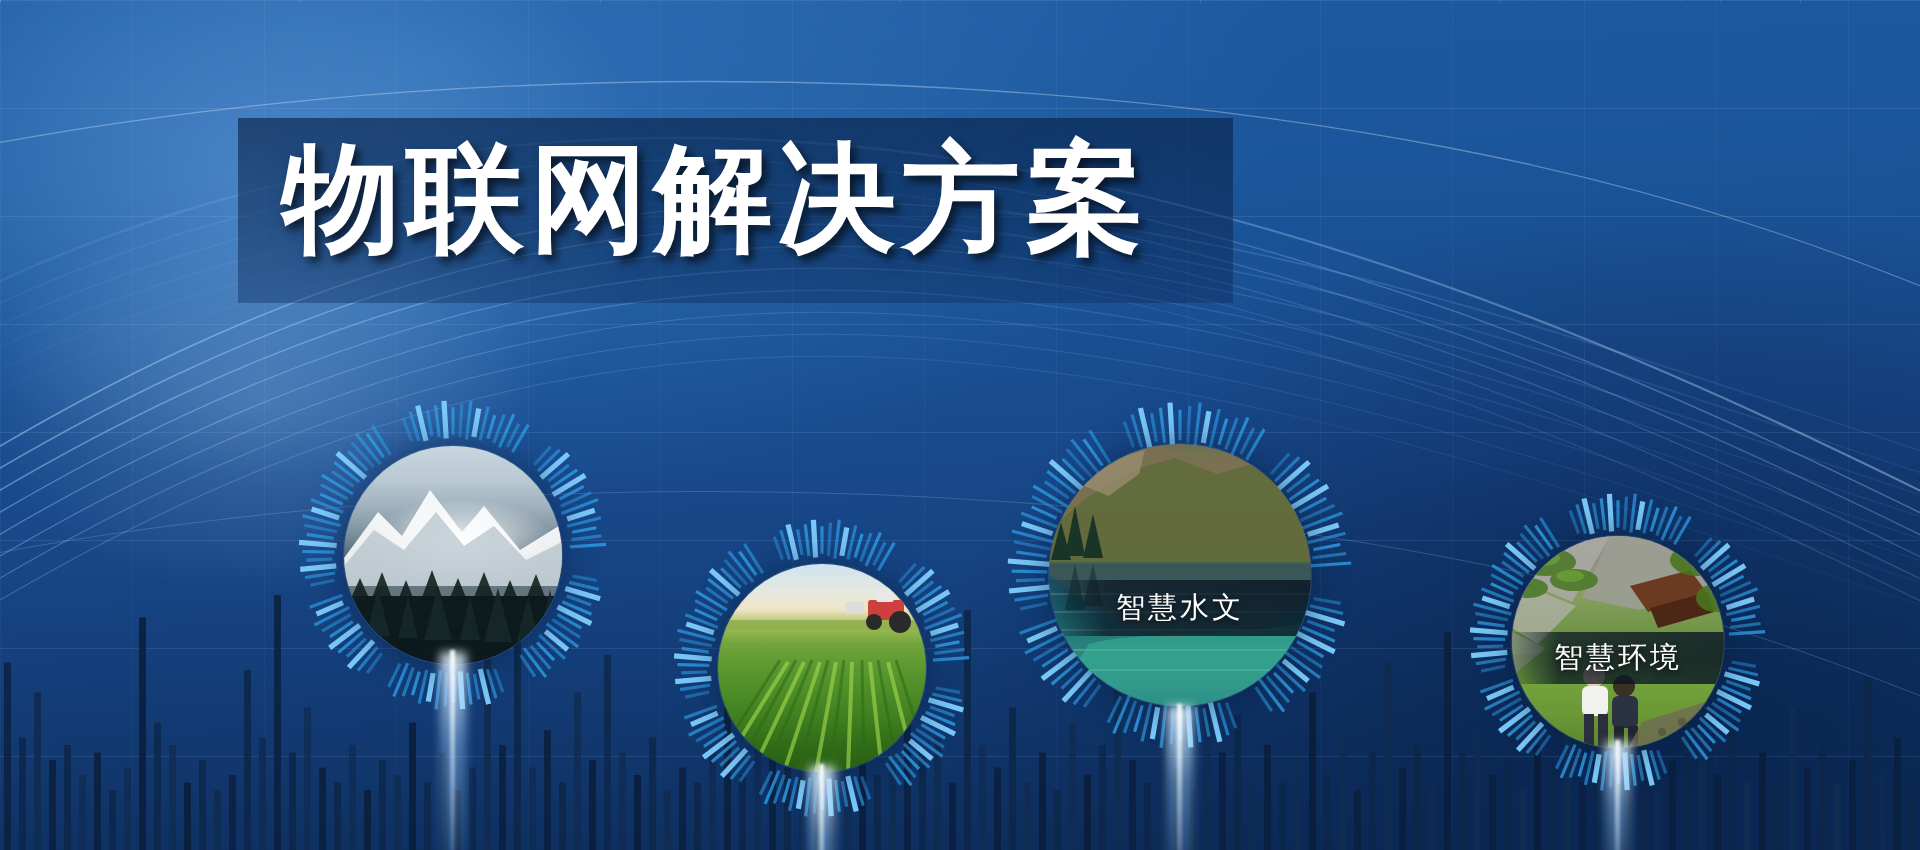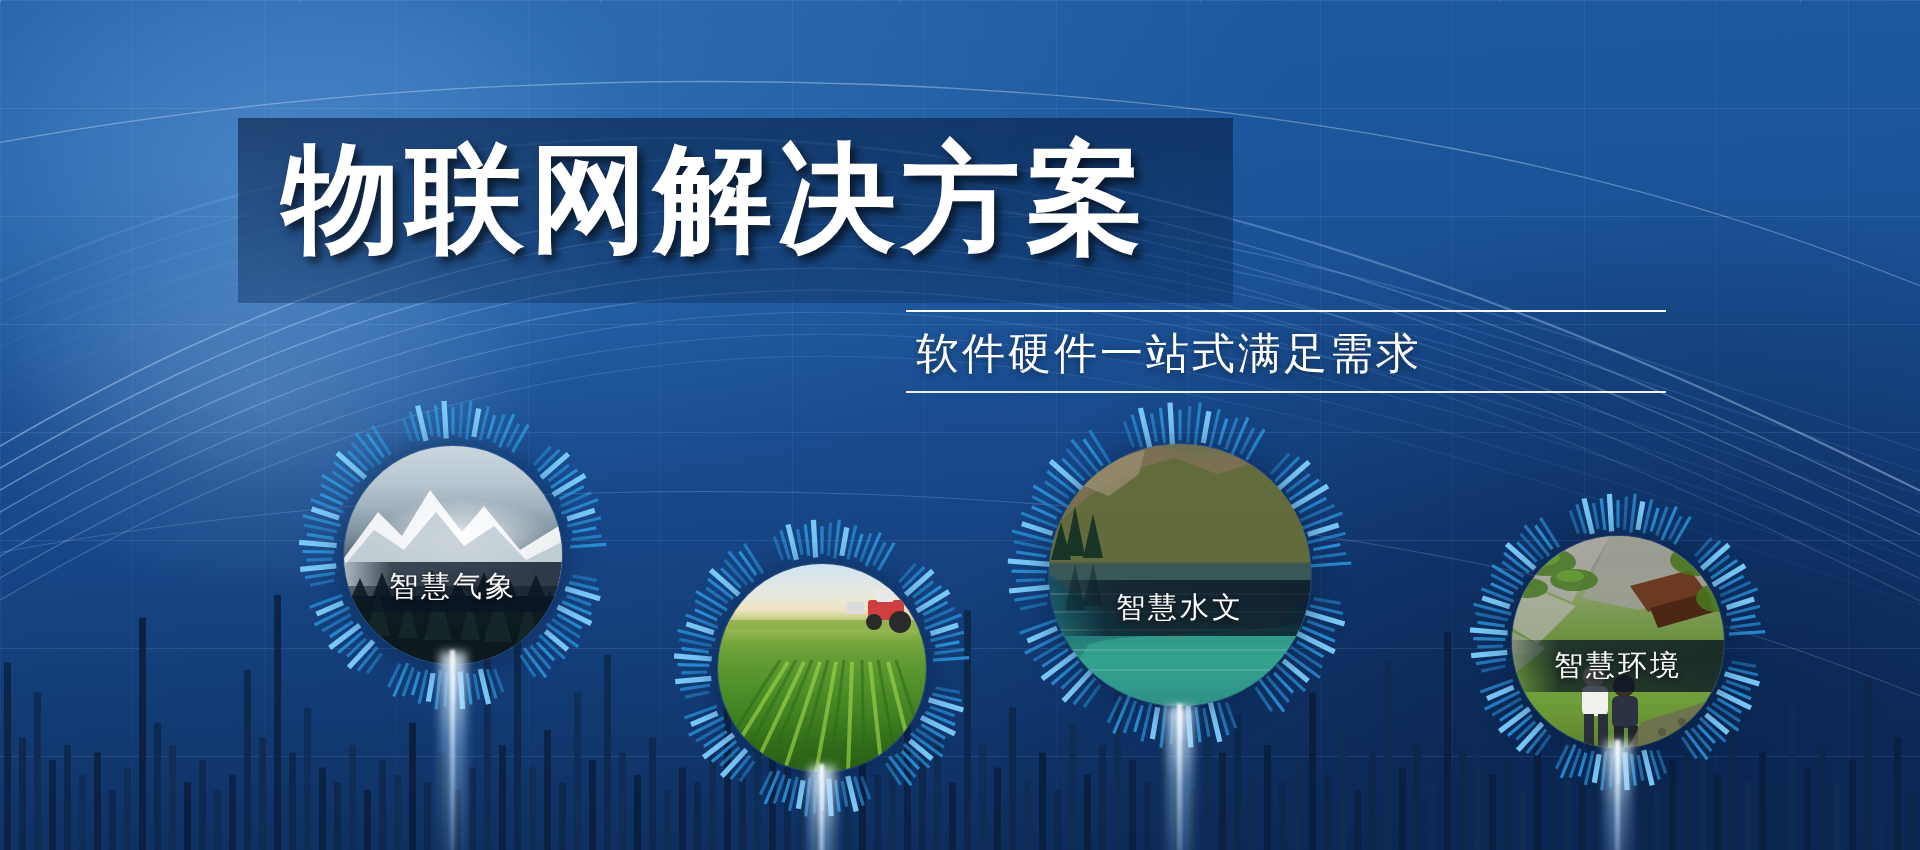--- a/index.html
+++ b/index.html
@@ -296,25 +296,20 @@
         <rect x="1864.05" y="127.50" width="6.90" height="172.50" fill="#0d2749" opacity="0.9"></rect>
         <rect x="1879.05" y="225.00" width="6.90" height="75.00" fill="#102c52" opacity="0.78"></rect>
         <rect x="1894.05" y="187.50" width="6.90" height="112.50" fill="#0b1f3d" opacity="0.86"></rect>
         <rect x="1909.05" y="240.00" width="6.90" height="60.00" fill="#0d2749" opacity="0.9400000000000001"></rect>
       </svg>
   </div>
 
   <div class="title-band"></div>
   <div class="main-title">物联网解决方案</div>
 
-  <div class="subtitle-wrap">
-    <div class="rule"></div>
-    <div class="subtitle">软件硬件一站式满足需求</div>
-    <div class="rule bottom"></div>
-  </div>
 
   <div class="node" style="left:298px;top:400px;">
     <div class="ring">
       <svg width="310" height="310" viewBox="0 0 310 310" class="tickring">
           <line x1="36.3" y1="180.2" x2="12.3" y2="185.3" stroke="#2f9fe8" stroke-width="3.2" stroke-linecap="butt" opacity="0.45"></line>
           <line x1="37.1" y1="173.0" x2="7.1" y2="177.6" stroke="#2f9fe8" stroke-width="3.2" stroke-linecap="butt" opacity="0.65"></line>
           <line x1="38.3" y1="165.9" x2="2.2" y2="169.3" stroke="#7fd0ff" stroke-width="5.2" stroke-linecap="butt" opacity="0.95"></line>
           <line x1="34.2" y1="159.2" x2="8.3" y2="160.1" stroke="#2f9fe8" stroke-width="3.2" stroke-linecap="butt" opacity="0.6"></line>
           <line x1="36.3" y1="152.2" x2="4.4" y2="151.5" stroke="#2f9fe8" stroke-width="3.2" stroke-linecap="butt" opacity="0.8"></line>
           <line x1="38.7" y1="145.5" x2="1.1" y2="142.4" stroke="#7fd0ff" stroke-width="5.2" stroke-linecap="butt" opacity="0.95"></line>
@@ -435,21 +430,20 @@
               <polygon points="34,142 46,190 22,190"></polygon>
             <polygon points="64,150 74,192 54,192"></polygon>
               <polygon points="94,140 108,194 80,194"></polygon>
             <polygon points="126,150 136,194 116,194"></polygon>
               <polygon points="154,142 168,196 140,196"></polygon>
             <polygon points="184,150 196,198 172,198"></polygon>
               <polygon points="206,144 218,198 194,198"></polygon>
           </g>
         </svg>
       </div>
-      <div class="caption" style="top:116px;height:50px;">智慧气象</div>
     </div>
     <div class="beam" style="left:142px;top:252px;height:260px;"></div>
     <div class="beam-core" style="left:152px;top:250px;height:240px;"></div>
   </div>
 
   <div class="node" style="left:672px;top:518px;">
     <div class="ring">
       <svg width="300" height="300" viewBox="0 0 300 300" class="tickring">
           <line x1="37.2" y1="174.0" x2="13.2" y2="179.1" stroke="#2f9fe8" stroke-width="3.2" stroke-linecap="butt" opacity="0.45"></line>
           <line x1="38.0" y1="167.1" x2="8.0" y2="171.6" stroke="#2f9fe8" stroke-width="3.2" stroke-linecap="butt" opacity="0.65"></line>
@@ -870,19 +864,19 @@
           <polygon points="130,186 212,160 212,212 116,212" fill="#6f6a56" opacity=".75"></polygon>
           <g fill="#55513f" opacity=".7">
             <circle cx="150" cy="196" r="4"></circle>
               <circle cx="170" cy="186" r="4"></circle>
             <circle cx="190" cy="178" r="4"></circle>
               <circle cx="162" cy="206" r="4"></circle>
             <circle cx="186" cy="200" r="4"></circle>
           </g>
         </svg>
       </div>
-      <div class="caption" style="top:104px;height:52px;">智慧环境</div>
+      <div class="caption" style="top:96px;height:52px;">智慧环境</div>
     </div>
     <div class="beam" style="left:137px;top:250px;height:180px;"></div>
     <div class="beam-core" style="left:147px;top:248px;height:165px;"></div>
   </div>
 
 </div>
 
 </body></html>

